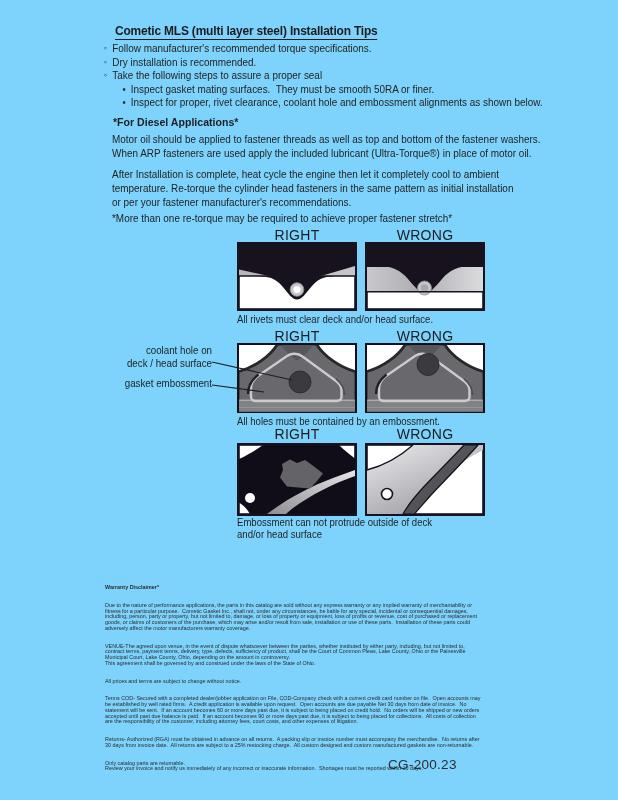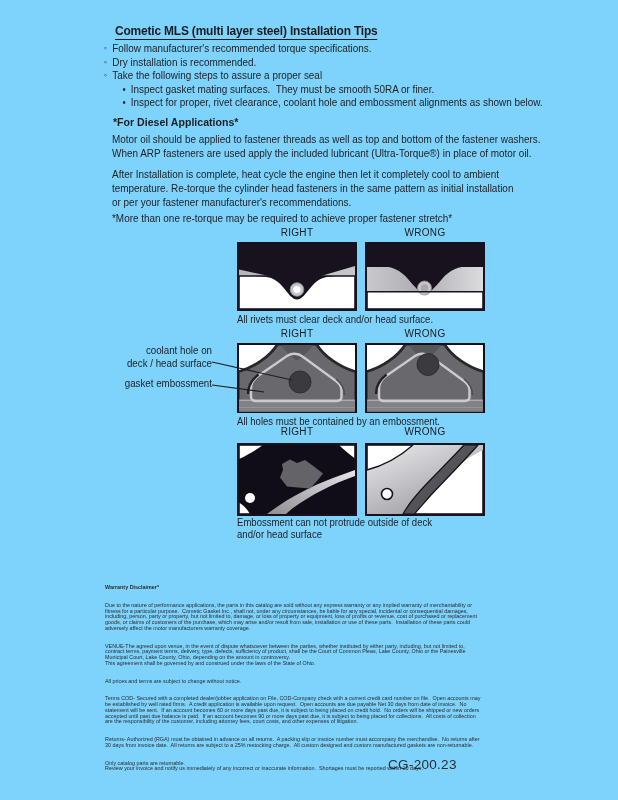--- a/index.html
+++ b/index.html
@@ -19,21 +19,21 @@
   .bullets { position:absolute; left:104px; top:42px; width:500px; font-size:10.8px; color:#222226; }
   .b-row { display:flex; line-height:13.6px; white-space:pre; }
   .b-row .mark { width:9px; flex:0 0 9px; font-size:9px; line-height:13.6px; }
   .b-row.sub { margin-left:20px; }
   .b-row.sub .mark { font-size:10px; }
 
   .diesel-h  { position:absolute; left:113px; top:116px; font-size:11.5px; font-weight:bold; color:#1e1e22; white-space:pre; }
   .para      { position:absolute; left:112px; font-size:10.8px; line-height:13.8px; white-space:pre-wrap; color:#222226; width:520px; }
   .p1 { top:133px; } .p2 { top:168px; } .pnote { top:212px; }
 
-  .dg-label { position:absolute; font-size:10px; letter-spacing:.3px; color:#1b1b1f; transform:translateX(-50%); white-space:pre;text-align:right; }
+  .dg-label { position:absolute; font-size:14px; letter-spacing:.3px; color:#1b1b1f; transform:translateX(-50%); white-space:pre;text-align:right; }
   .dg-box   { position:absolute; }
   .dg-cap   { position:absolute; font-size:10.4px; line-height:11.5px; color:#1e1e22; white-space:pre-wrap; }
 
   .ann { position:absolute; width:120px; text-align:right; font-size:10.6px; line-height:12.6px; color:#1e1e22; white-space:pre-wrap; }
   .ann-coolant { left:92px; top:344px; }
   .ann-emboss  { left:92px; top:377px; }
   .leaders { position:absolute; left:210px; top:355px; }
 
   .legal { position:absolute; left:105px; top:573px; width:440px; color:#2b2b2e; }
   .legal-h { font-size:5.6px; font-weight:bold; margin:0; white-space:pre; }

